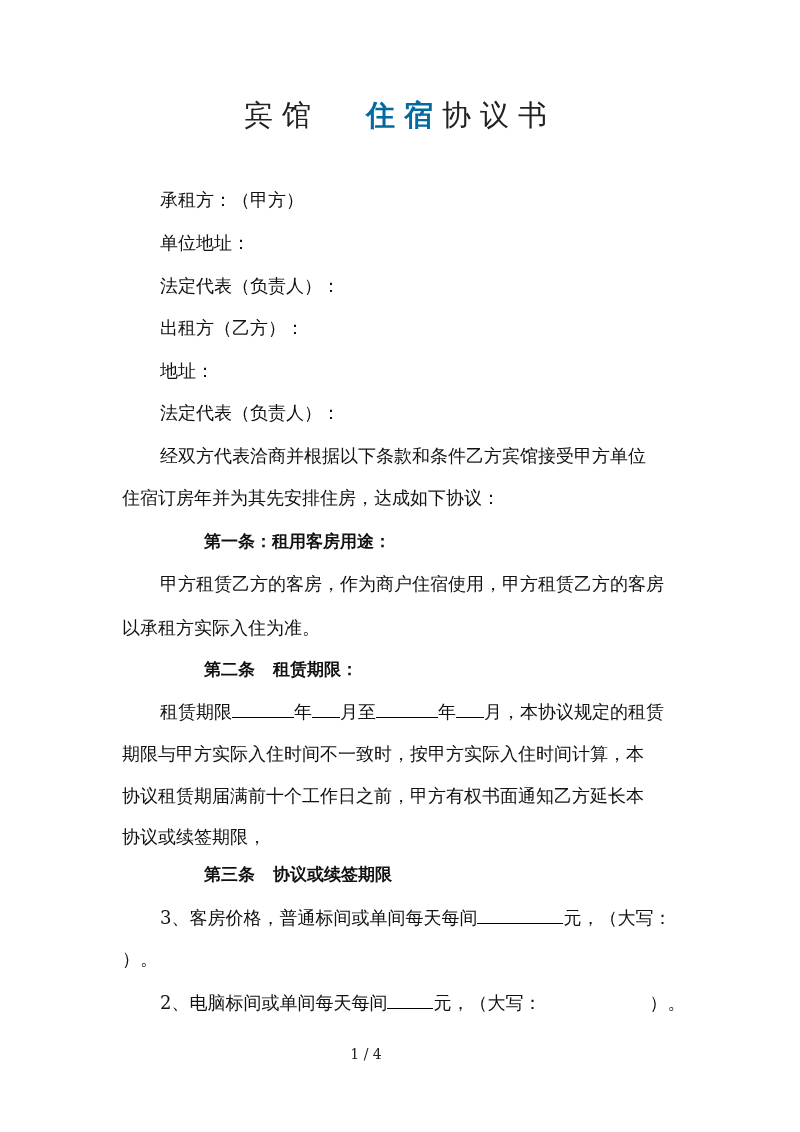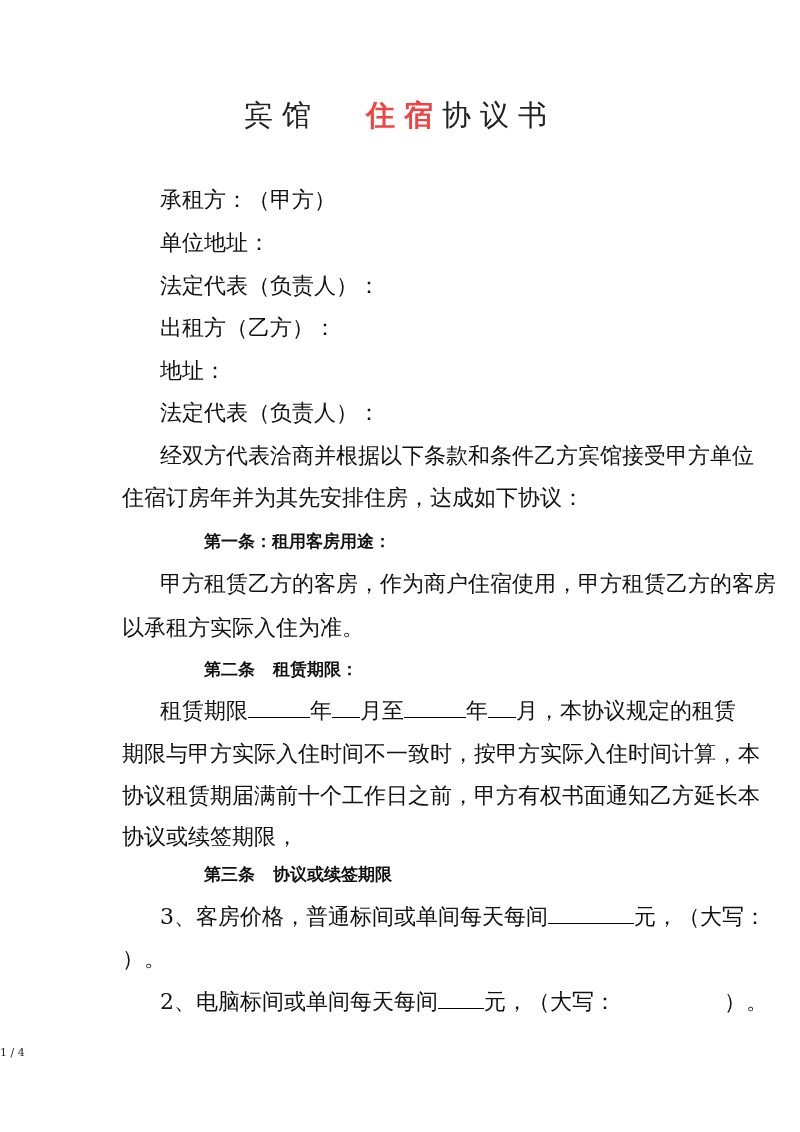--- a/index.html
+++ b/index.html
@@ -6,31 +6,31 @@
   body {
     width: 800px; height: 1132px; position: relative; overflow: hidden;
     font-family: "DejaVu Serif", "Liberation Serif", serif;
     color: #111;
   }
   .title {
     position: absolute; left: 0; width: 800px; top: 96px;
     text-align: center; font-family: "DejaVu Sans", "Liberation Sans", sans-serif;
     font-size: 29px; letter-spacing: 9px; color: #222;
   }
-  .title .b { font-weight: bold; color: #ef4444; margin-left: 46px; }
+  .title .b { font-weight: bold; color: #0369a1; margin-left: 46px; }
   .line {
     position: absolute; left: 122px; width: 560px;
-    font-size: 22px; line-height: 24px; white-space: nowrap;
+    font-size: 18px; line-height: 24px; white-space: nowrap;
   }
   .indent { left: 160px; width: 520px; }
   .bold { font-weight: bold; font-family: "DejaVu Sans", "Liberation Sans", sans-serif; font-size: 17px; margin-left: 44px; }
   .u { display: inline-block; border-bottom: 1px solid #000; height: 18px; vertical-align: baseline; }
   .pager {
-    position: absolute; top: 1046px; left: 0; width: 732px; text-align: left;
-    font-size: 11px; color: #222;
+    position: absolute; top: 1046px; left: 0; width: 732px; text-align: center;
+    font-size: 14px; color: #222;
   }
   .sp { display: inline-block; width: 18px; }
 </style>
 </head>
 <body>
 
 <div class="title">
   <span>宾馆</span><span class="b">住宿</span><span>协议书</span>
 </div>
 

